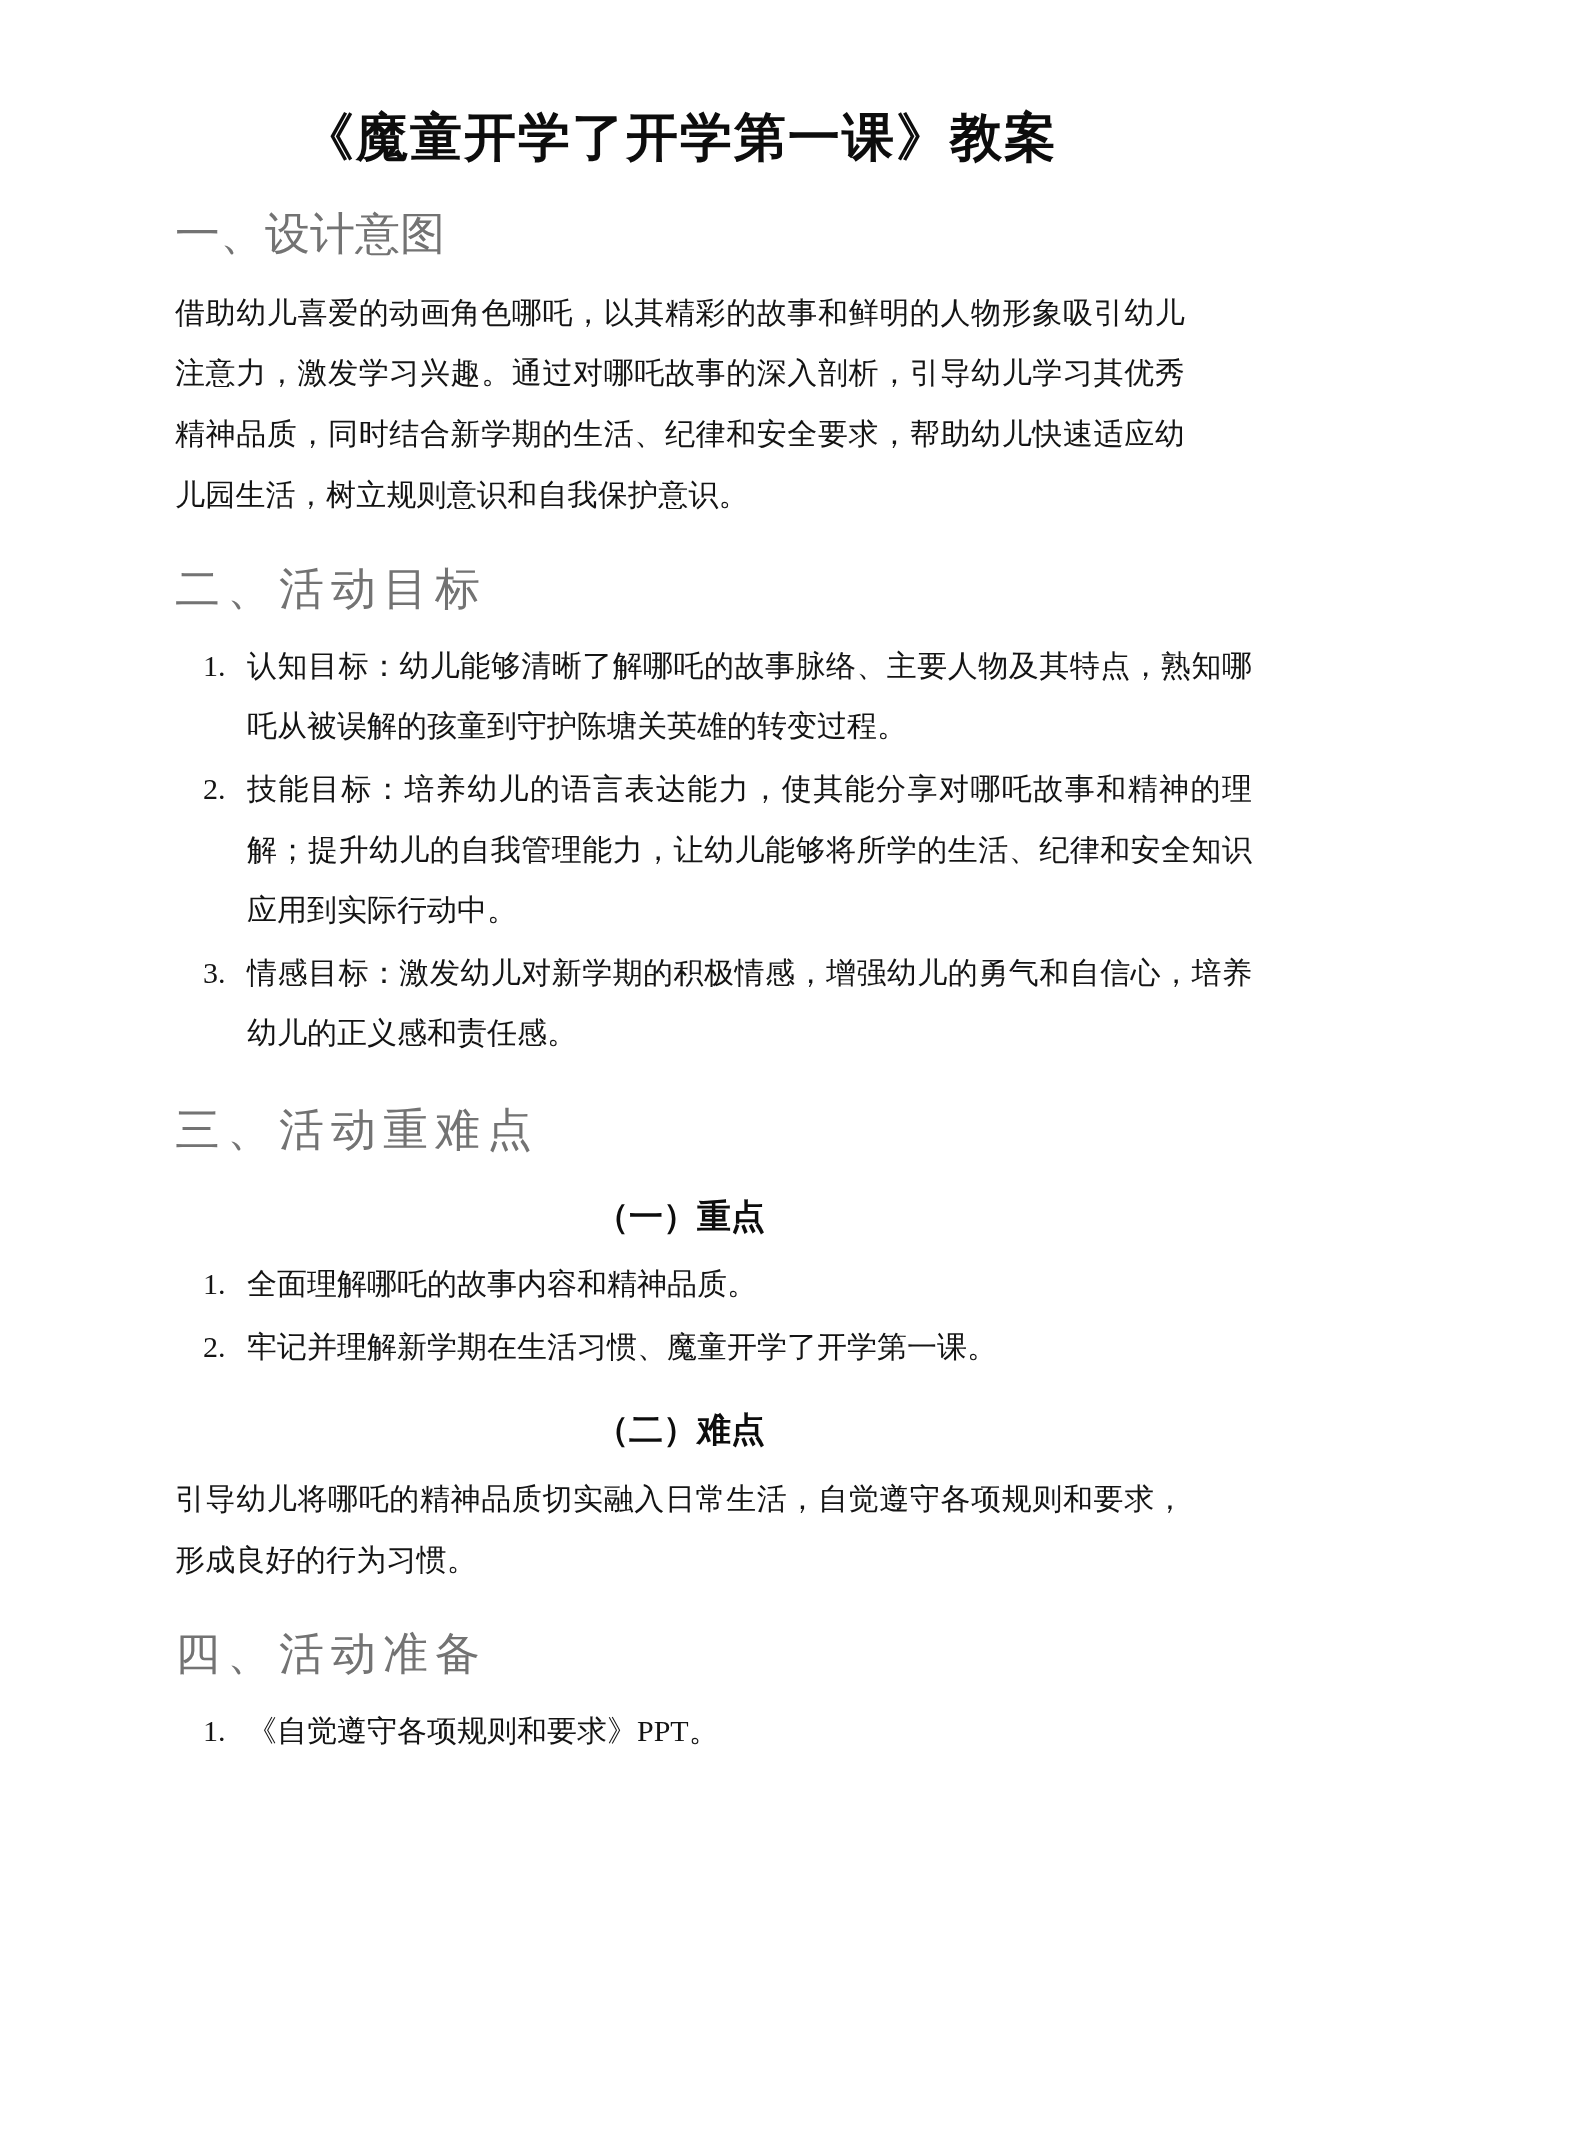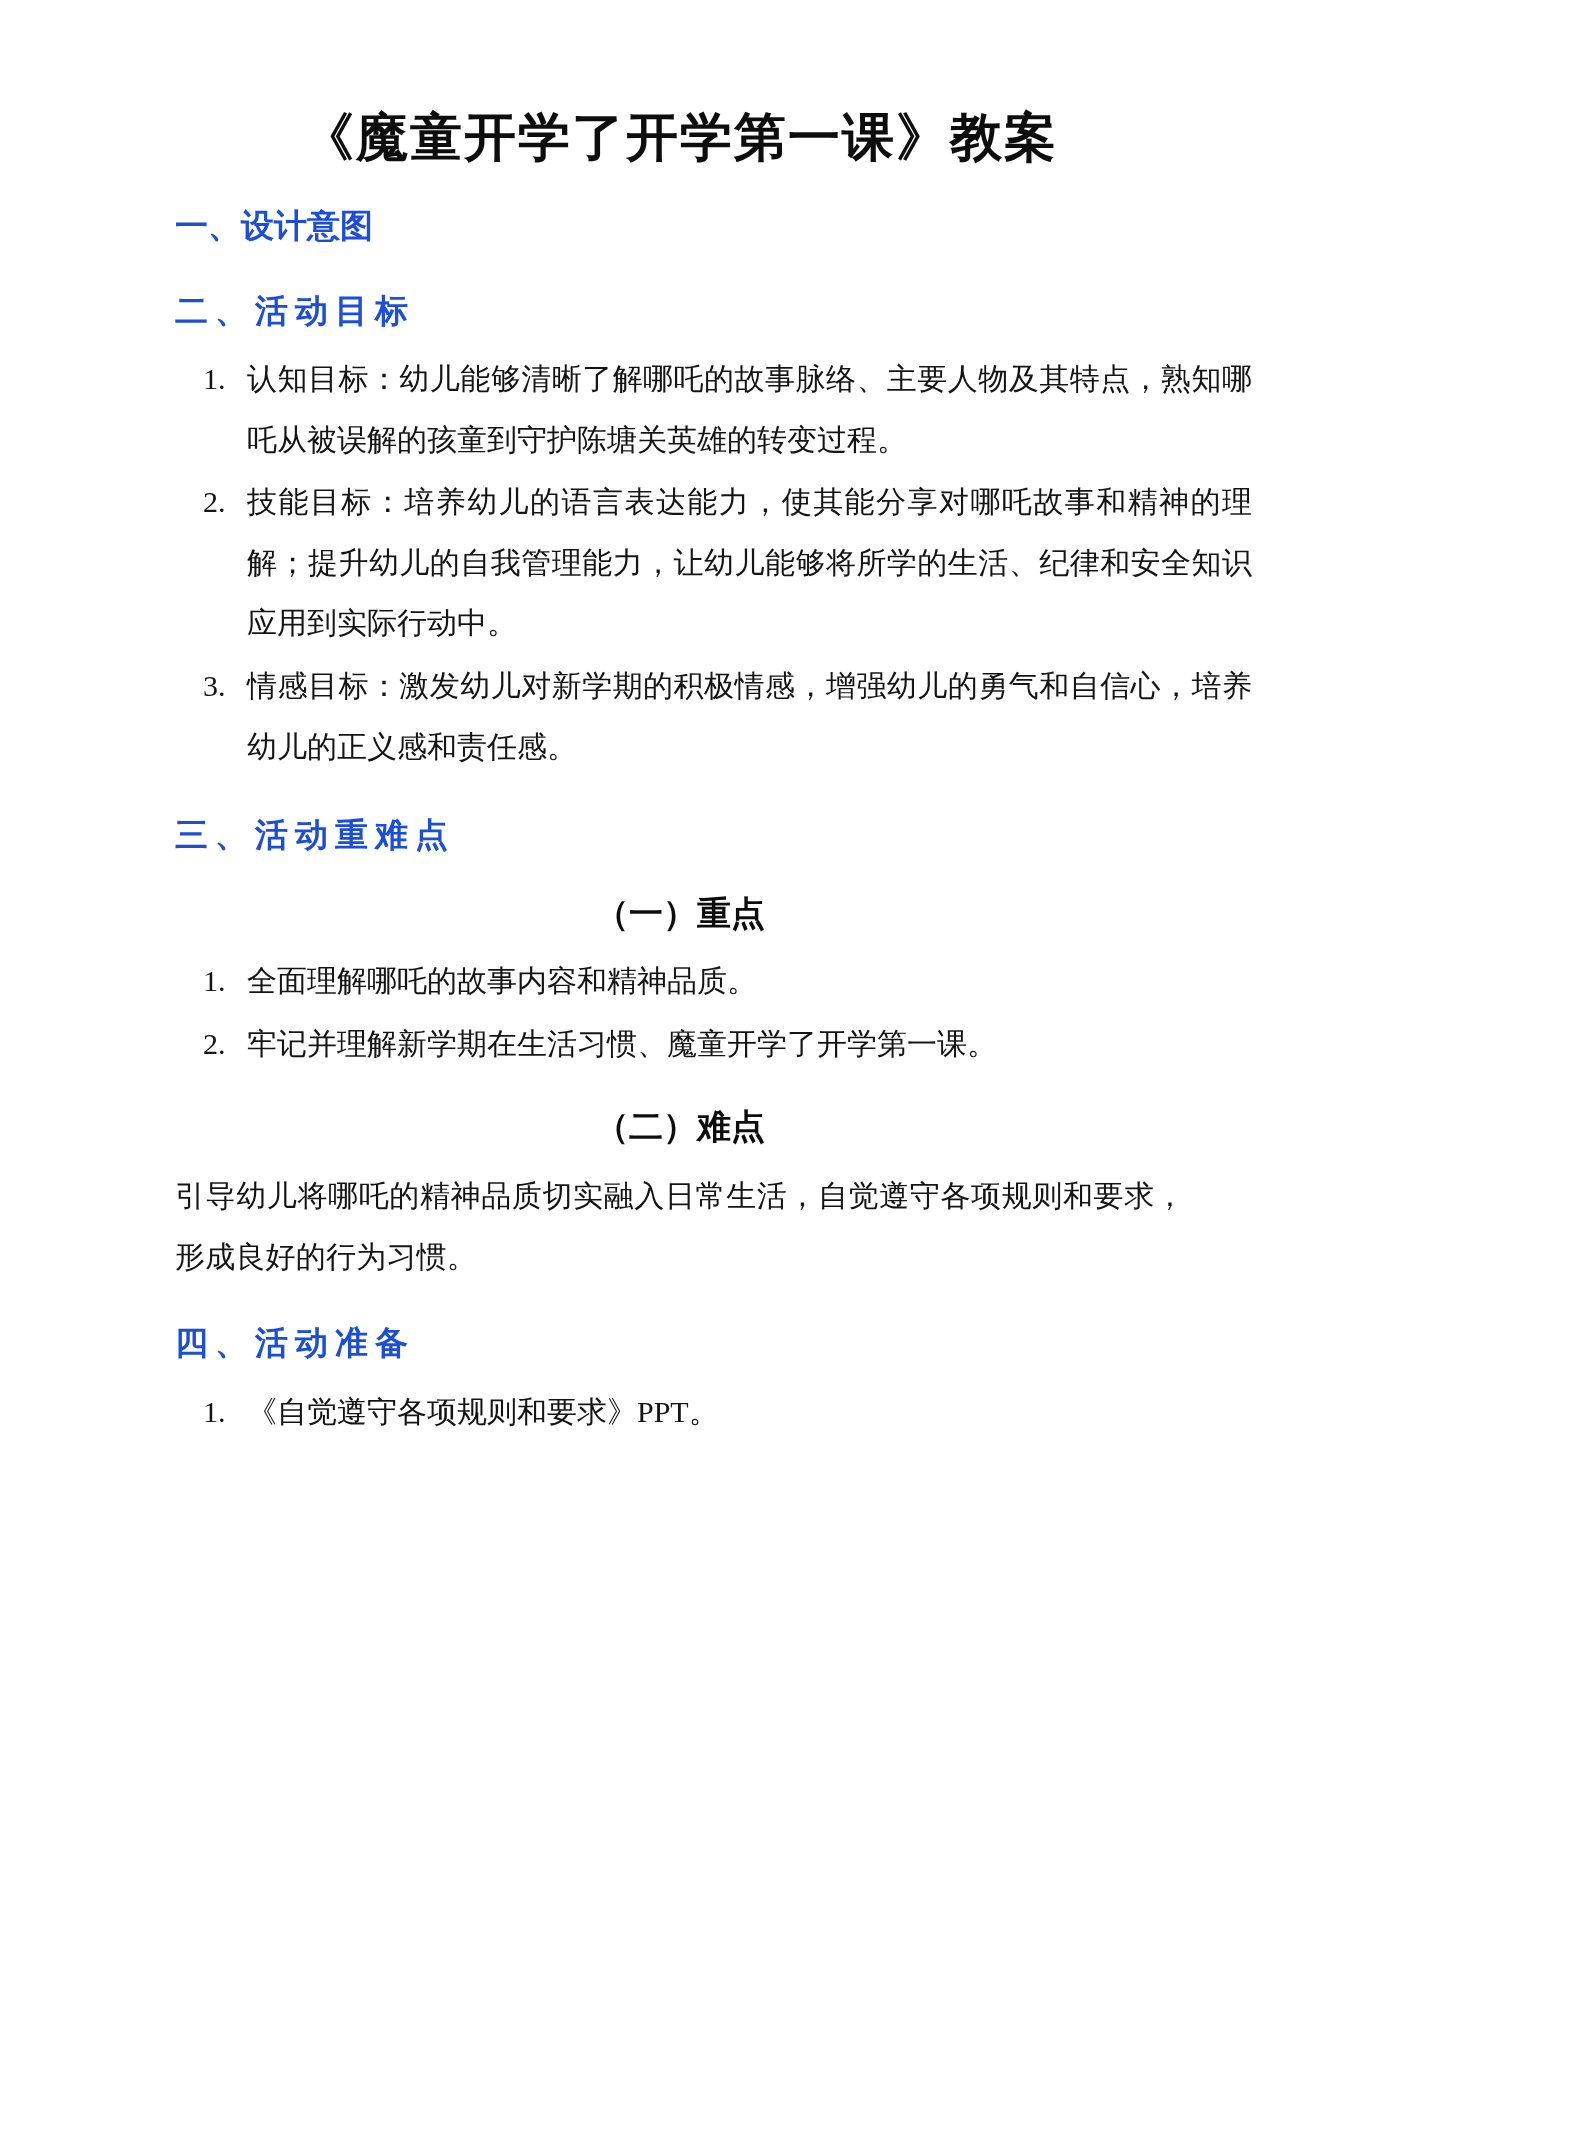--- a/index.html
+++ b/index.html
@@ -40,27 +40,27 @@
     letter-spacing: 2px;
     margin: 0;
     padding-top: 105px;
     line-height: 1.25;
     color: #0d0d0d;
     white-space: nowrap;
   }
 
   
   .h2 {
-    font-size: 33px;
-    font-weight: bold;
+    font-size: 45px;
+    font-weight: normal;
     margin: 0;
     padding-top: 34px;
     padding-bottom: 6px;
     line-height: 1.35;
-    color: #1d4ed8;
+    color: #737373;
   }
   .h2.spaced {
     letter-spacing: 7px;
   }
 
   
   .h3 {
     font-size: 34px;
     font-weight: bold;
     margin: 0;
@@ -123,20 +123,21 @@
 </style>
 </head>
 <body>
 
 <div class="page">
   <div class="content">
 
     <h1 class="doc-title">《魔童开学了开学第一课》教案</h1>
 
     <h2 class="h2">一、设计意图</h2>
+    <p class="para">借助幼儿喜爱的动画角色哪吒，以其精彩的故事和鲜明的人物形象吸引幼儿注意力，激发学习兴趣。通过对哪吒故事的深入剖析，引导幼儿学习其优秀精神品质，同时结合新学期的生活、纪律和安全要求，帮助幼儿快速适应幼儿园生活，树立规则意识和自我保护意识。</p>
 
     <h2 class="h2 spaced">二、活动目标</h2>
     <ol class="list wide">
       <li><span class="lead">认知目标：</span><span>幼儿能够清晰了解哪吒的故事脉络、主要人物及其特点，熟知哪吒从被误解的孩童到守护陈塘关英雄的转变过程。</span></li>
       <li><span class="lead">技能目标：</span><span>培养幼儿的语言表达能力，使其能分享对哪吒故事和精神的理解；提升幼儿的自我管理能力，让幼儿能够将所学的生活、纪律和安全知识应用到实际行动中。</span></li>
       <li><span class="lead">情感目标：</span><span>激发幼儿对新学期的积极情感，增强幼儿的勇气和自信心，培养幼儿的正义感和责任感。</span></li>
     </ol>
 
     <h2 class="h2 spaced">三、活动重难点</h2>
 

